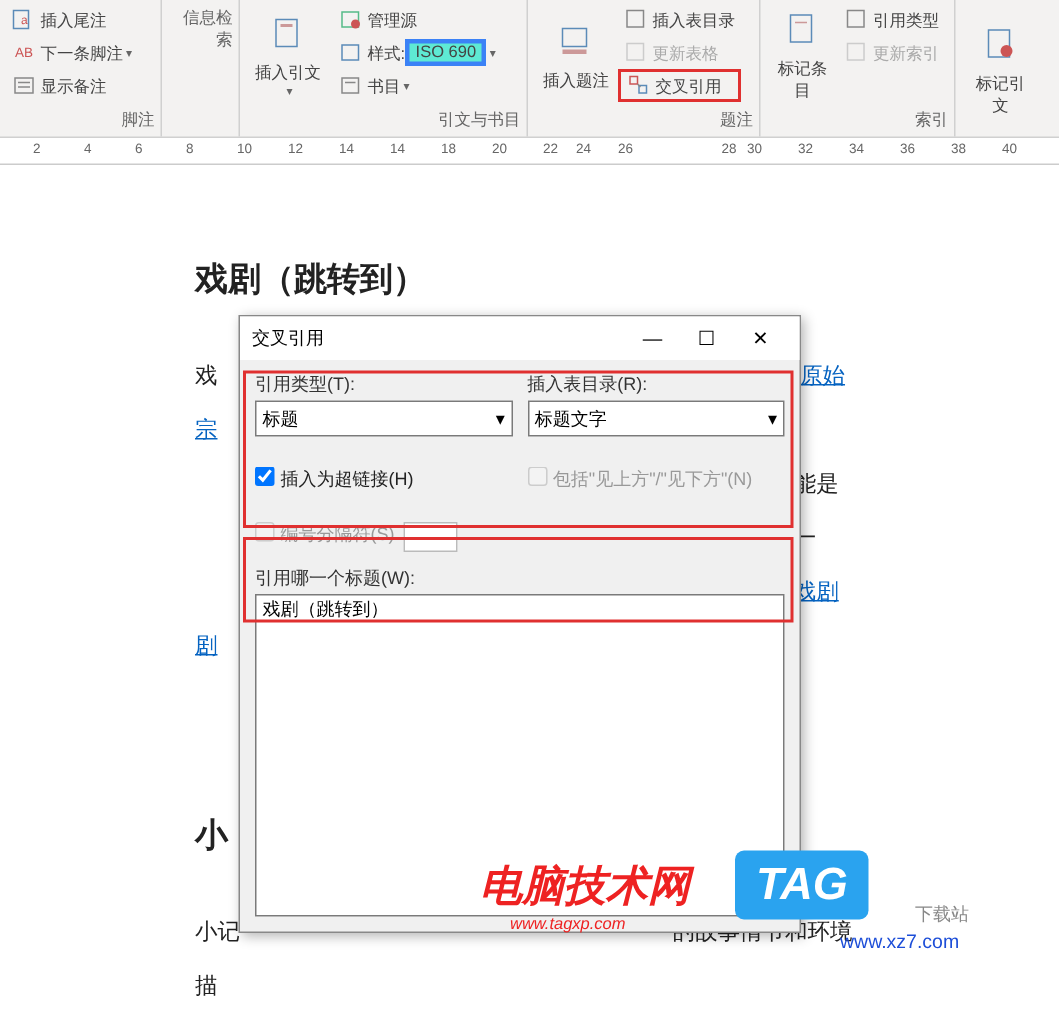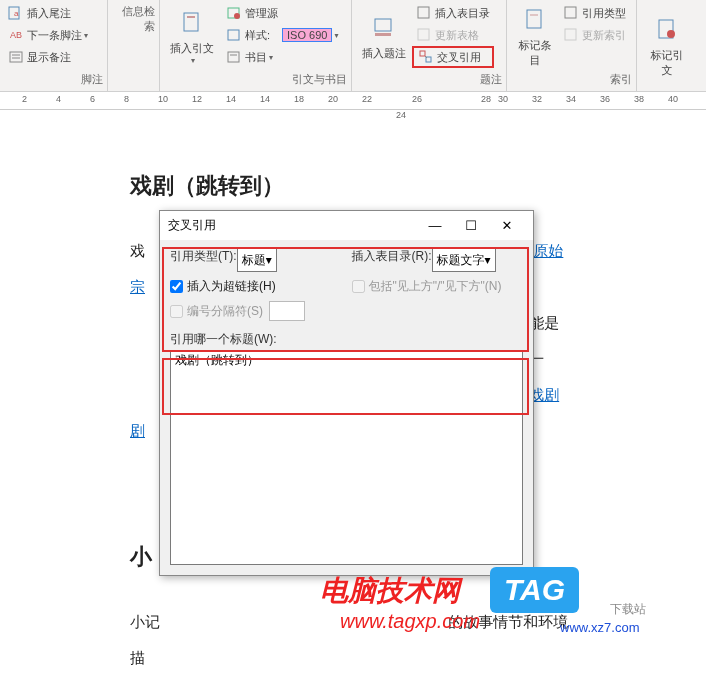--- a/index.html
+++ b/index.html
@@ -25,37 +25,37 @@
 .doc-page { background: #fff; padding: 30px 100px 30px 100px; width: 640px; font-size: 15px; line-height: 2.4; color: #222; }
 .doc-h1 { font-size: 22px; font-weight: bold; margin-bottom: 20px; }
 .doc-link { color: #0563c1; text-decoration: underline; }
 
 .dialog { position: absolute; left: 159px; top: 210px; width: 375px; background: #f0f0f0; border: 1px solid #888; box-shadow: 2px 2px 8px rgba(0,0,0,0.3); }
 .dialog-title { display: flex; align-items: center; padding: 6px 8px; font-size: 12px; background: #fff; }
 .dialog-title-text { flex: 1; }
 .dialog-title-btn { width: 36px; text-align: center; font-size: 13px; }
 .dialog-body { padding: 8px 10px 10px 10px; }
 .dialog-row { display: flex; gap: 10px; }
-.dialog-field { flex: 1; display: flex; flex-direction: row; font-size: 12px; }
+.dialog-field { flex: 1; display: flex; flex-direction: column; font-size: 12px; }
 .dialog-label { margin-bottom: 2px; color: #333; }
 .dialog-select { height: 24px; border: 1px solid #7a7a7a; background: #fff; font-size: 12px; padding: 0 4px; display: flex; align-items: center; justify-content: space-between; }
-.dialog-check { display: flex; align-items: center; font-size: 12px; margin-top: 6px; color: #222; }
+.dialog-check { display: flex; align-items: flex-start; font-size: 12px; margin-top: 20px; color: #222; }
 .dialog-check.disabled { color: #999; }
 .dialog-check input { margin-right: 4px; }
 .dialog-numbox { width: 36px; height: 20px; border: 1px solid #bbb; background: #fff; margin-left: 6px; }
 .dialog-list { background: #fff; border: 1px solid #7a7a7a; height: 215px; font-size: 12px; margin-top: 2px; overflow: hidden; }
 .dialog-list-item { padding: 1px 4px; }
 .dialog-list-item.selected { background: #0078d7; color: #fff; }
 .dialog-buttons { display: flex; justify-content: flex-end; gap: 8px; padding: 8px 10px; }
 .dialog-btn { width: 72px; height: 24px; border: 1px solid #adadad; background: #e1e1e1; font-size: 12px; }
 
 .red-overlay-1 { position: absolute; border: 2.5px solid #e03030; pointer-events: none; }
 
 .watermark { position: absolute; left: 320px; top: 572px; font-size: 28px; font-weight: bold; font-style: italic; color: #e22; }
-.watermark2 { position: absolute; left: 340px; top: 610px; font-size: 20px; color: #e22; font-style: italic; }
+.watermark2 { position: absolute; left: 340px; top: 610px; font-size: 11px; color: #e22; font-style: italic; }
 .tag-badge { position: absolute; left: 490px; top: 567px; display: flex; align-items: center; }
 .tag-box { background: #2aa3ef; color: #fff; font-weight: bold; font-size: 30px; padding: 6px 14px; border-radius: 6px; font-style: italic; }
 .tag-sub { position: absolute; left: 560px; top: 620px; font-size: 13px; color: #1d4ed8; }
 .tag-sub2 { position: absolute; left: 610px; top: 601px; font-size: 12px; color: #888; }
 </style>
 </head>
 <body>
 
 <div class="ribbon">
 
@@ -121,21 +121,21 @@
             </span>
           <span>管理源</span>
         </div>
         <div class="ribbon-item-small">
           <span class="ribbon-icon">
               <svg width="16" height="16">
                 <rect x="2" y="3" width="11" height="10" fill="none" stroke="#5b8bb8"></rect>
               </svg>
             </span>
           <span>样式:</span>
-          <span style="border:1px solid #3b82f6;padding:0 4px;margin-left:12px;background:#f9a8d4">ISO 690</span>
+          <span style="border:3px solid #3b82f6;padding:0 4px;margin-left:0;background:#5eead4">ISO 690</span>
             <span class="dd-arrow">▾</span>
         </div>
         <div class="ribbon-item-small">
           <span class="ribbon-icon">
               <svg width="16" height="16">
                 <rect x="2" y="3" width="11" height="10" fill="none" stroke="#888"></rect>
                 <line x1="4" y1="6" x2="11" y2="6" stroke="#888"></line>
               </svg>
             </span>
           <span>书目</span>
@@ -242,21 +242,21 @@
     <span class="ruler-mark" style="left: 56px;">4</span>
     <span class="ruler-mark" style="left: 90px;">6</span>
     <span class="ruler-mark" style="left: 124px;">8</span>
     <span class="ruler-mark" style="left: 158px;">10</span>
     <span class="ruler-mark" style="left: 192px;">12</span>
     <span class="ruler-mark" style="left: 226px;">14</span>
     <span class="ruler-mark" style="left: 260px;">14</span>
     <span class="ruler-mark" style="left: 294px;">18</span>
     <span class="ruler-mark" style="left: 328px;">20</span>
     <span class="ruler-mark" style="left: 362px;">22</span>
-    <span class="ruler-mark" style="left: 396px; margin-top: 16px;">24</span>
+    <span class="ruler-mark" style="left: 384px;">24</span>
     <span class="ruler-mark" style="left: 412px;">26</span>
     <span class="ruler-mark" style="left: 464px; margin-left: 17px;">28</span>
     <span class="ruler-mark" style="left: 498px;">30</span>
     <span class="ruler-mark" style="left: 532px;">32</span>
     <span class="ruler-mark" style="left: 566px;">34</span>
     <span class="ruler-mark" style="left: 600px;">36</span>
     <span class="ruler-mark" style="left: 634px;">38</span>
     <span class="ruler-mark" style="left: 668px;">40</span>
   </div>
 

